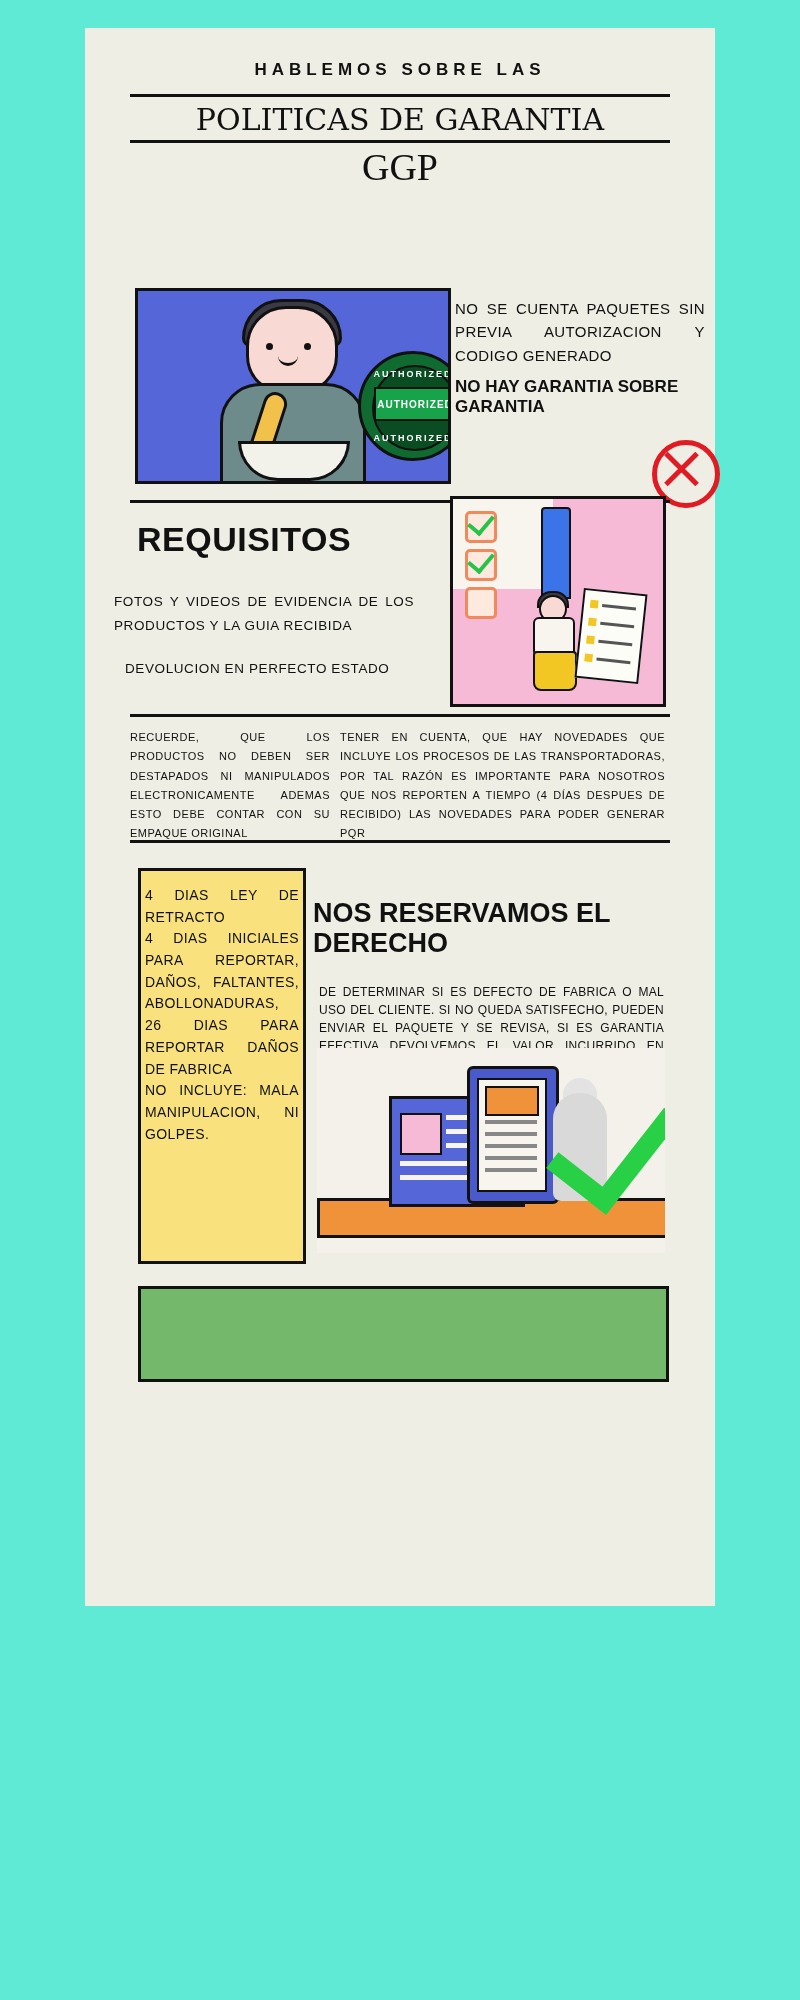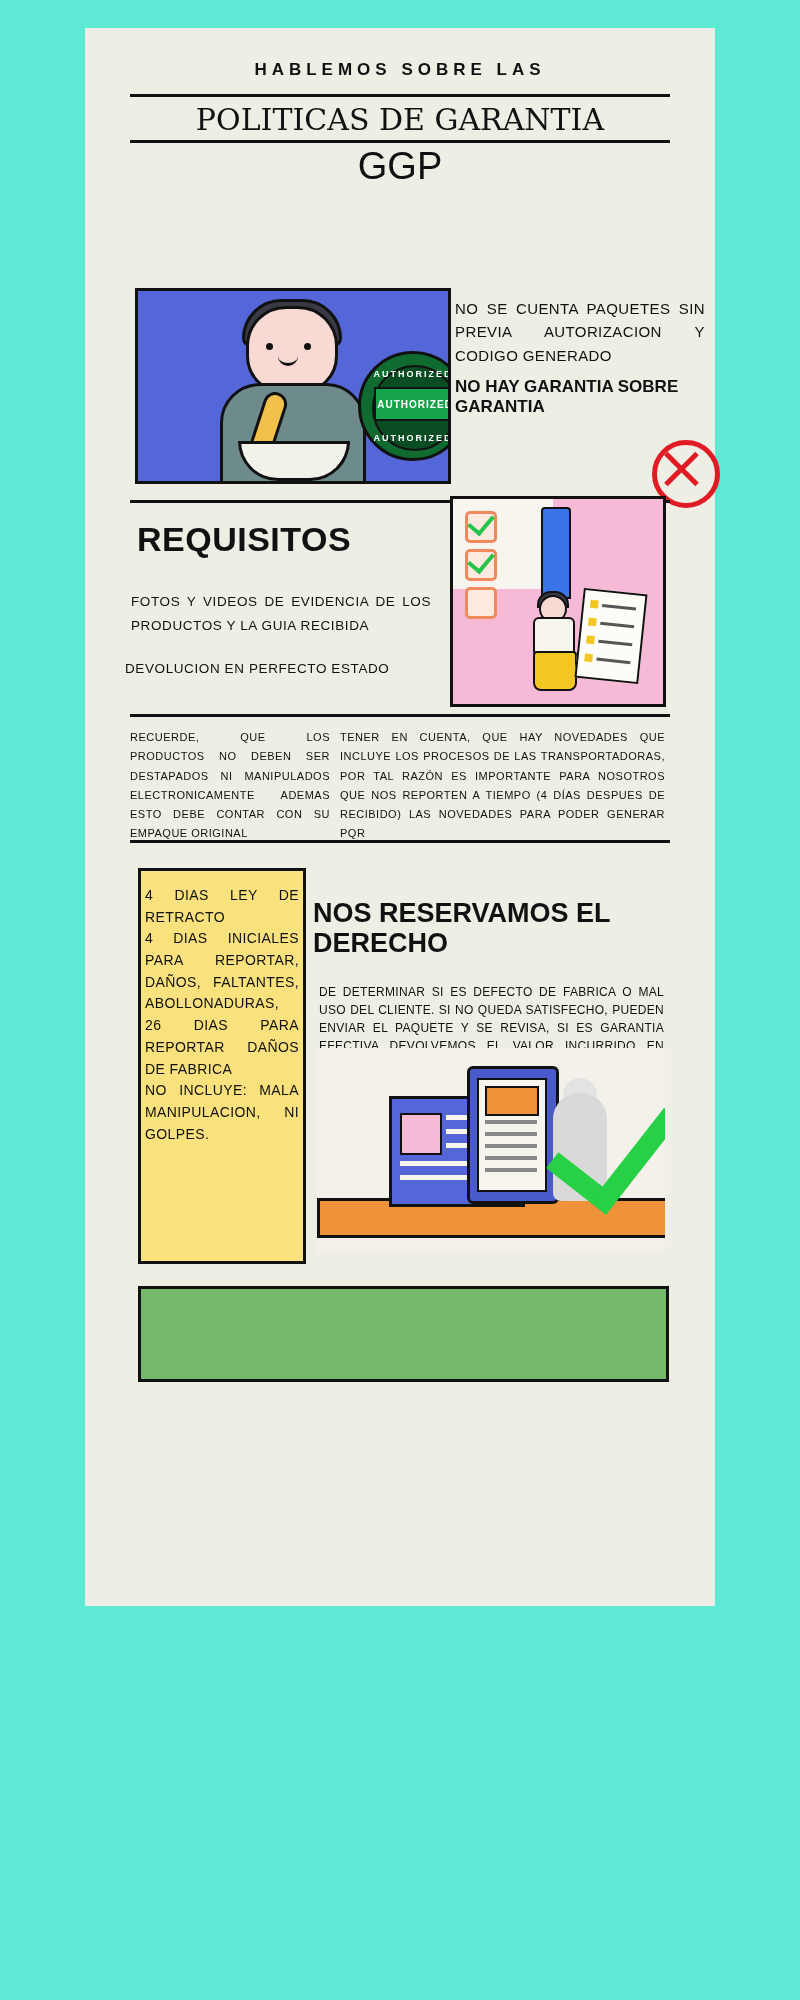--- a/index.html
+++ b/index.html
@@ -51,21 +51,21 @@
     margin: 8px 20px 6px 20px;
     letter-spacing: 0px;
   }
   .rule2 {
     height: 3px;
     background: #111111;
     margin: 4px 45px 0 45px;
   }
   .ggp {
     text-align: center;
-    font-family: Liberation Sans, sans-serif;
+    font-family: Liberation Serif, serif;
     font-size: 38px;
     color: #111111;
     margin-top: 2px;
   }
 
   
   .sec1 {
     position: absolute;
     left: 0;
     top: 255px;
@@ -257,21 +257,21 @@
     position: absolute;
     left: 52px;
     top: 492px;
     font-size: 34px;
     font-weight: bold;
     color: #111111;
     letter-spacing: 0.5px;
   }
   .req-text {
     position: absolute;
-    left: 46px;
+    left: 29px;
     top: 562px;
     width: 300px;
     font-size: 13.5px;
     line-height: 1.75;
     letter-spacing: 0.6px;
     color: #111111;
     text-align: justify;
   }
   .req-text2 {
     position: absolute;

